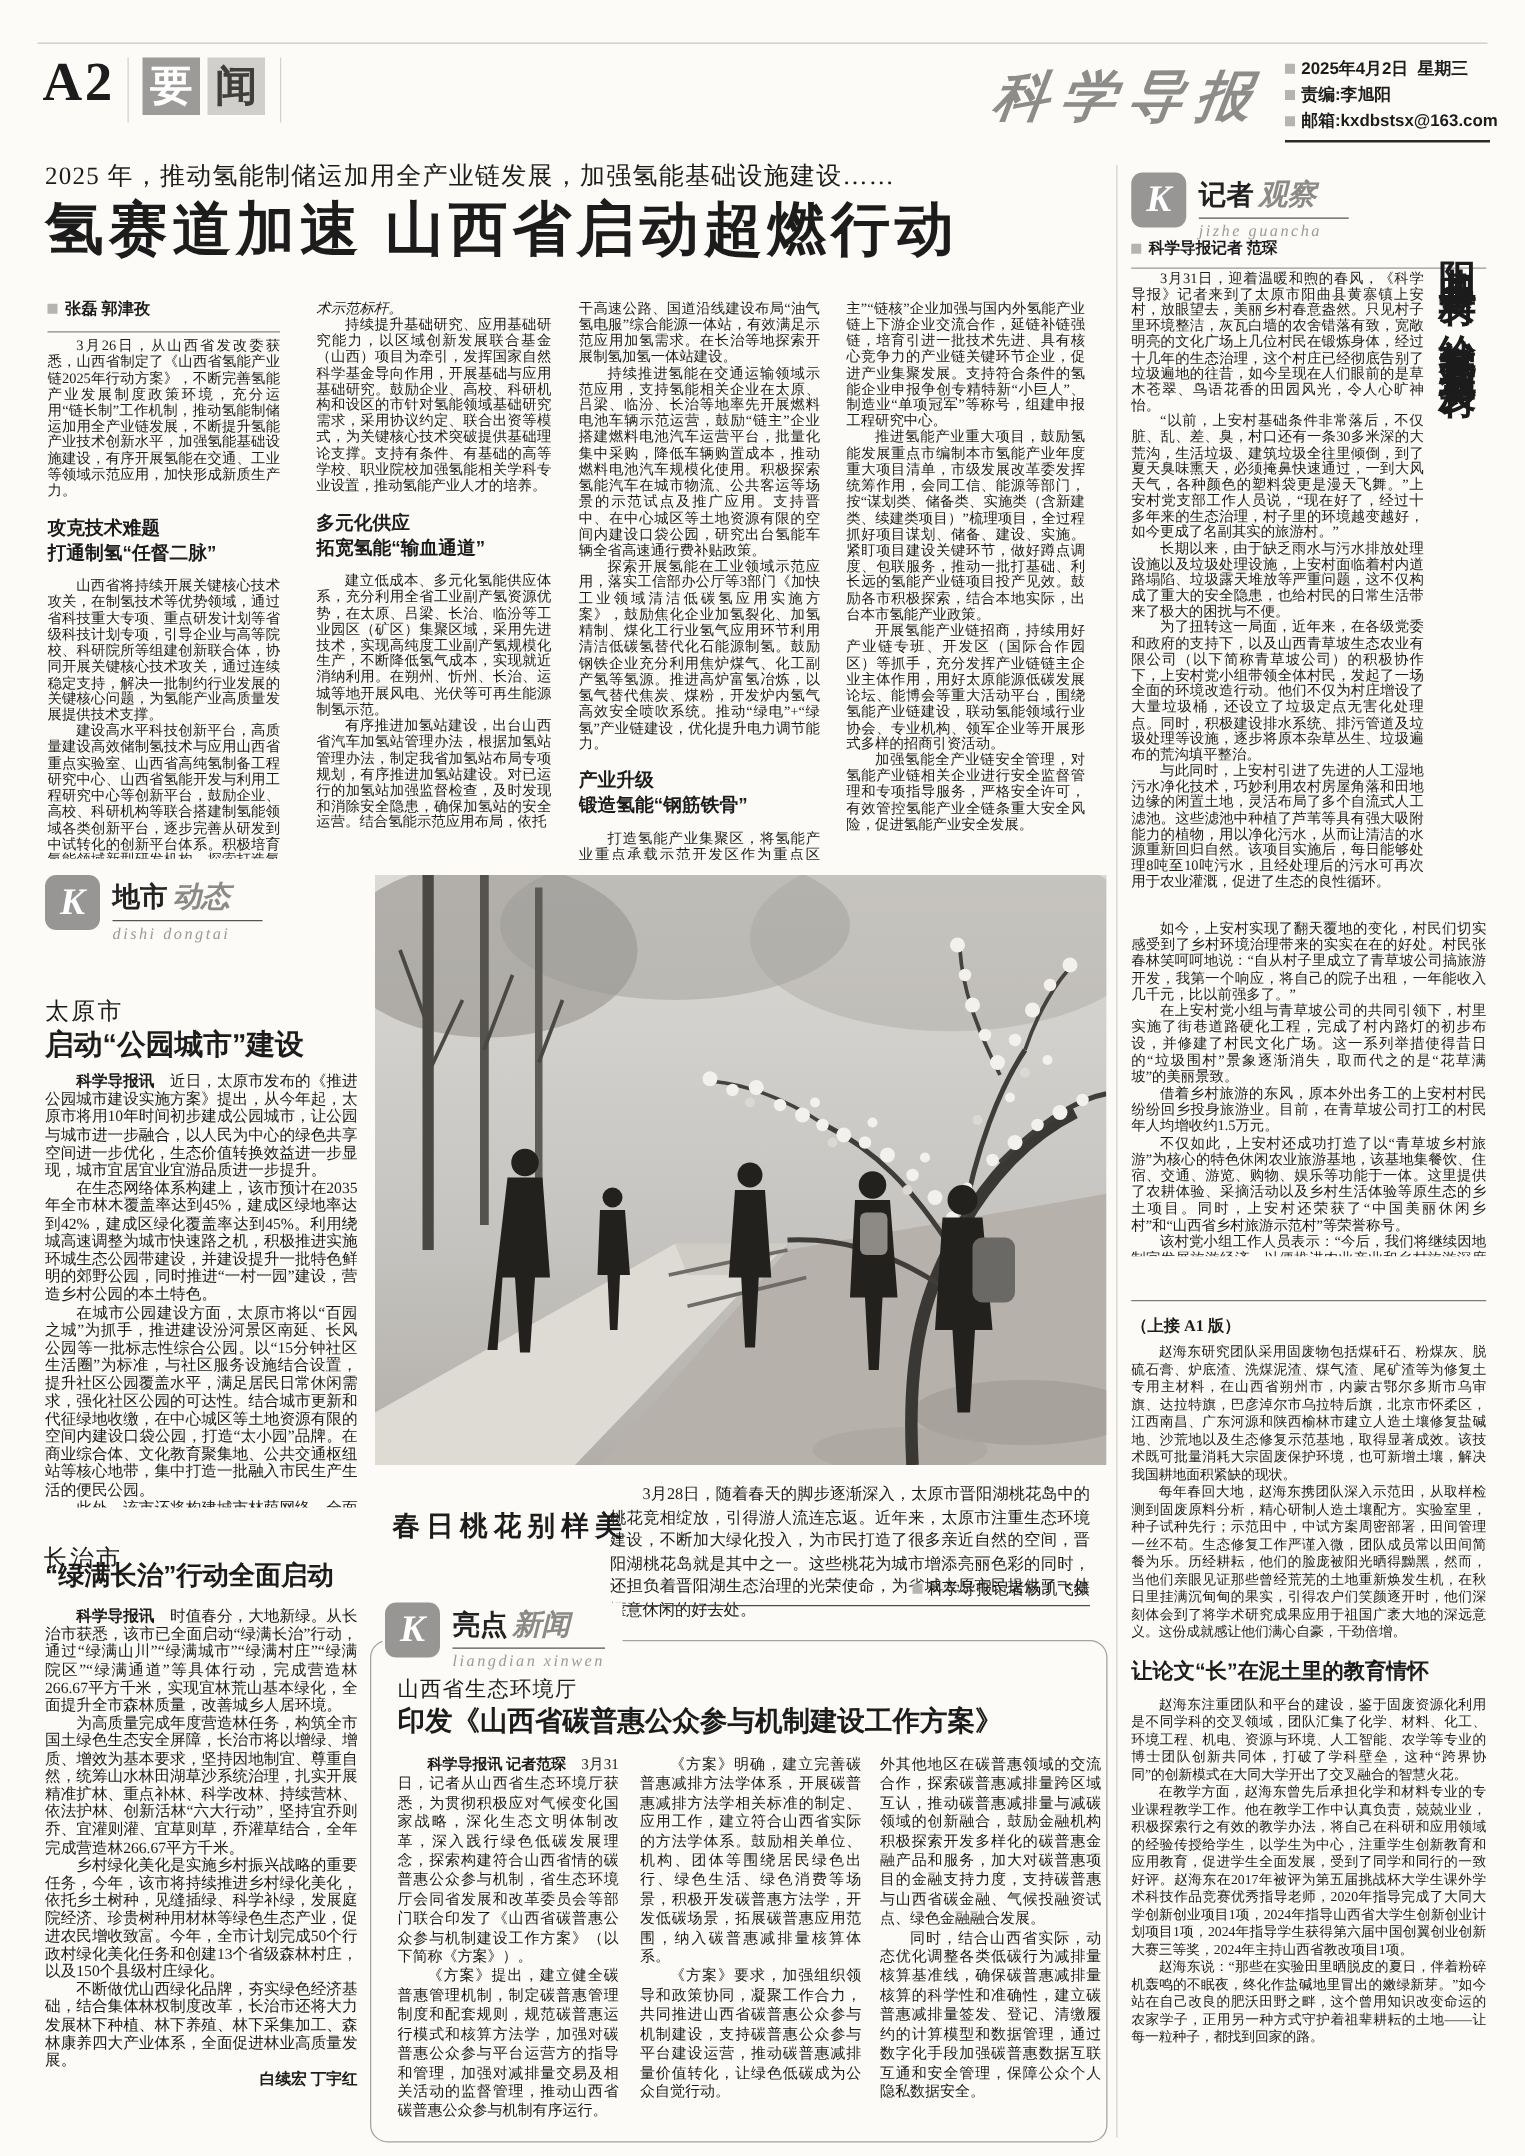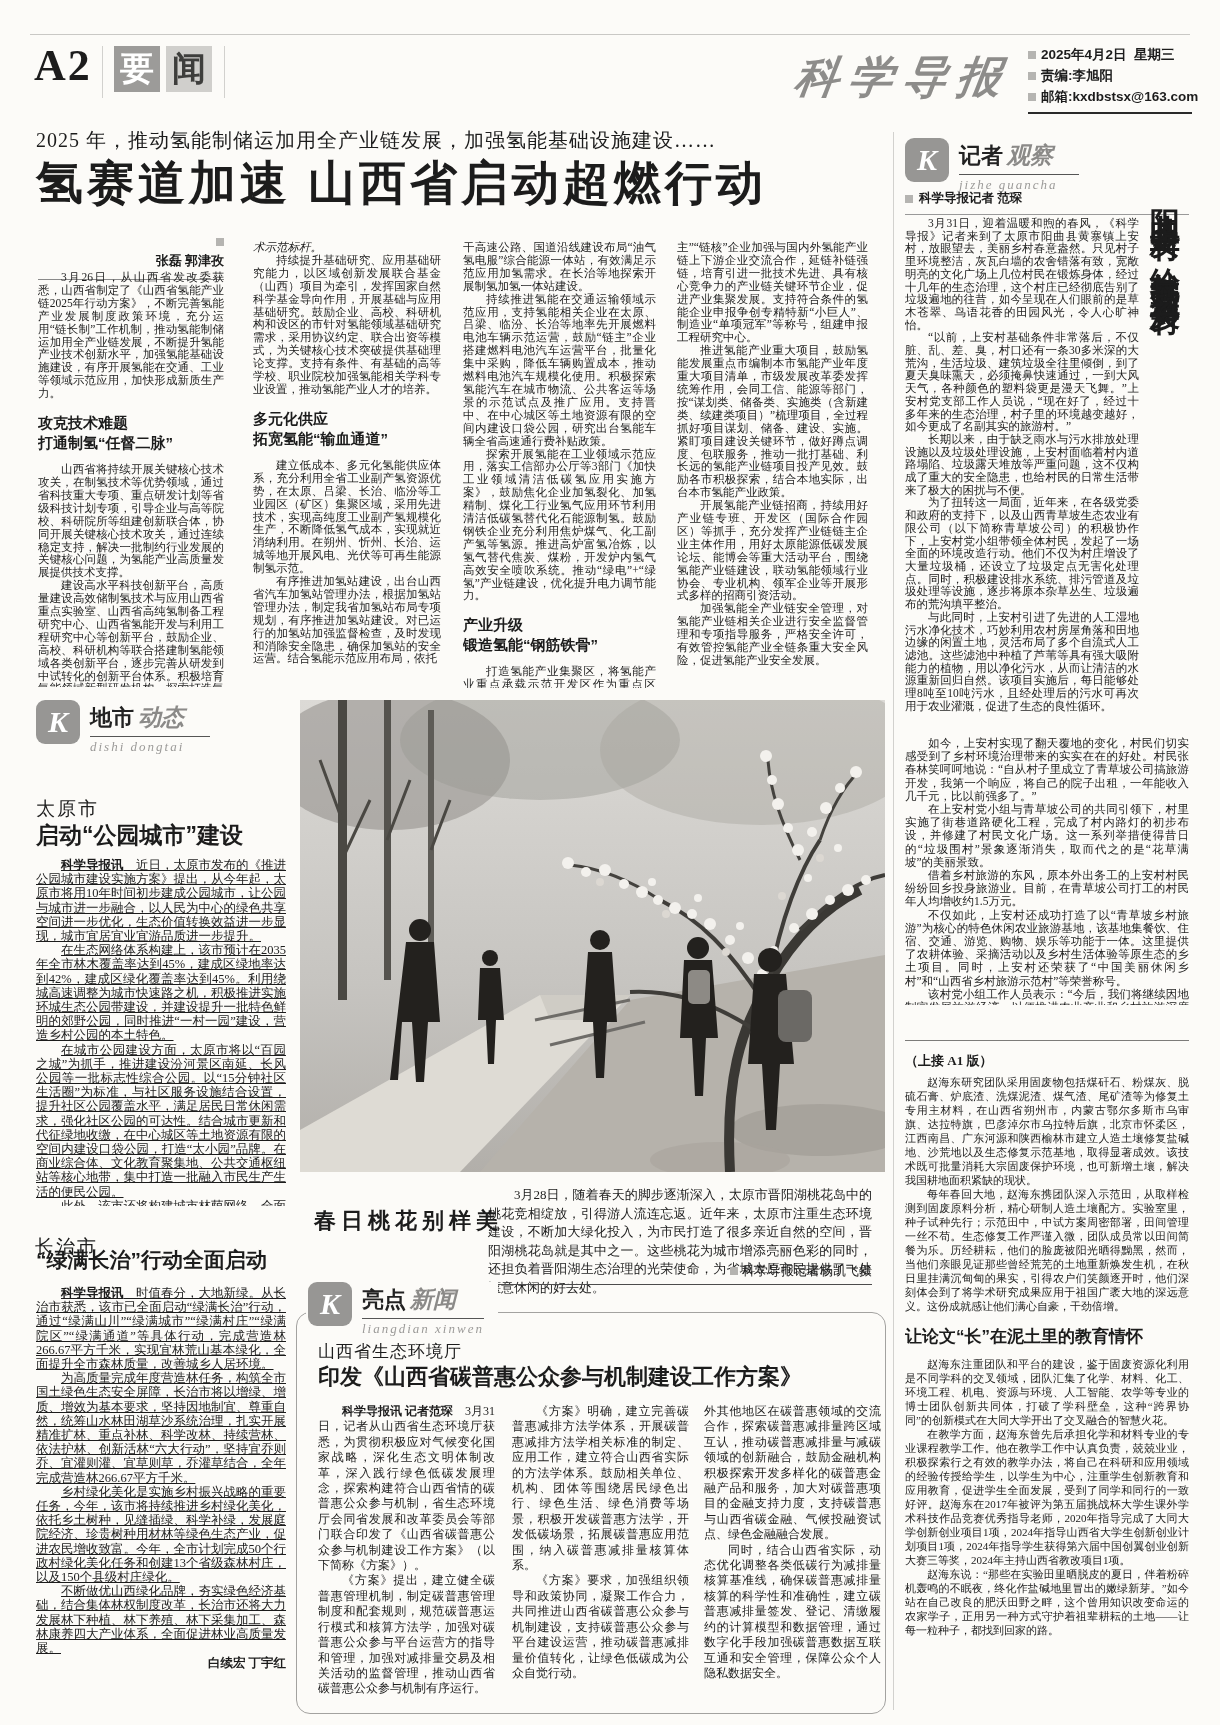--- a/index.html
+++ b/index.html
@@ -12,40 +12,40 @@
   
   .pageno{left:34px;top:40px;font:bold 44px "Liberation Serif",serif;letter-spacing:2px;}
   .secbox{width:46px;height:46px;top:46px;text-align:center;line-height:46px;font:bold 34px "Liberation Serif",serif;}
   .masthead{left:795px;top:48px;font:italic bold 44px "Liberation Serif",serif;color:#8d8c8a;letter-spacing:10px;transform:skewX(-8deg);}
   .hinfo{left:1028px;top:44px;width:164px;font:bold 13.5px "Liberation Sans",sans-serif;border-bottom:2px solid #2a2a2a;padding-bottom:5px;}
   .hinfo .row{display:flex;align-items:center;gap:5px;line-height:21px;white-space:nowrap;}
   .sq{display:inline-block;width:8px;height:8px;background:#b5b4b1;flex:0 0 auto;}
   
   .kicker{left:36px;top:127px;width:830px;font:20px "Liberation Serif",serif;letter-spacing:1px;}
   .mainhead{left:36px;top:152px;width:850px;font:bold 47px "Liberation Sans",sans-serif;letter-spacing:4px;white-space:nowrap;}
-  .byline{left:38px;top:238px;width:186px;font:bold 13px "Liberation Serif",serif;border-bottom:1px solid #8a8a8a;padding-bottom:9px;display:flex;gap:6px;align-items:flex-end;flex-direction:column;}
+  .byline{left:38px;top:238px;width:186px;font:bold 13px "Liberation Serif",serif;border-bottom:1px solid #8a8a8a;padding-bottom:9px;display:flex;gap:6px;align-items:center;}
   .col{overflow:hidden;}
   .col p{margin:0;font:11.5px/12.9px "Liberation Serif",serif;text-align:justify;text-indent:2em;}
   .col h4{margin:13px 0 10px;font:bold 15px/20px "Liberation Sans",sans-serif;white-space:pre-line;text-indent:0;}
   .c1{left:38px;top:271px;width:186px;height:416px;}
   .c2{left:253px;top:241px;width:188px;height:447px;}
   .c3{left:463px;top:241px;width:193px;height:447px;}
   .c4{left:677px;top:241px;width:191px;height:447px;}
   
   .ksec{display:flex;align-items:flex-start;gap:10px;}
   .klogo{width:44px;height:44px;border-radius:9px;background:#979694;color:#fff;font:italic bold 30px "Liberation Serif",serif;display:flex;align-items:center;justify-content:center;flex:0 0 auto;}
   .ksec .tw{border-bottom:1px solid #555;padding:2px 26px 3px 0;}
   .ksec .a{font:bold 22px "Liberation Sans",sans-serif;color:#222;}
   .ksec .b{font:italic bold 23px "Liberation Serif",serif;color:#8b8a88;margin-left:4px;}
   .pinyin{font:italic 13px "Liberation Serif",serif;color:#9b9a98;letter-spacing:2px;margin-top:2px;}
   
   .cityname{font:19px "Liberation Sans",sans-serif;letter-spacing:2px;}
   .localhead{font:bold 23px "Liberation Sans",sans-serif;letter-spacing:0px;white-space:nowrap;}
   .localbody{width:250px;overflow:hidden;}
-  .localbody p{margin:0;font:12.5px/14.2px "Liberation Serif",serif;text-align:justify;text-indent:2em;text-decoration:underline;}
+  .localbody p{margin:0;font:12.5px/14.2px "Liberation Serif",serif;text-align:justify;text-indent:2em;}
   .siglin{text-align:right;font:bold 12.5px/16px "Liberation Serif",serif;}
   .leadbold{font-weight:bold;}
   
   .photo{left:300px;top:700px;width:585px;height:472px;background:#c3c1bd;}
   .captitle{left:314px;top:1206px;font:bold 22px "Liberation Sans",sans-serif;letter-spacing:5px;}
   .captext{left:488px;top:1186px;width:384px;font:13px/18.6px "Liberation Serif",serif;text-align:justify;}
   .captext p{margin:0;text-indent:2em;}
   .capcredit{left:488px;top:1262px;width:384px;text-align:right;font:13px "Liberation Serif",serif;}
   .capcredit .sq{margin-right:4px;}
   .caprule{left:488px;top:1284px;width:384px;height:1px;background:#4c4c4c;}

